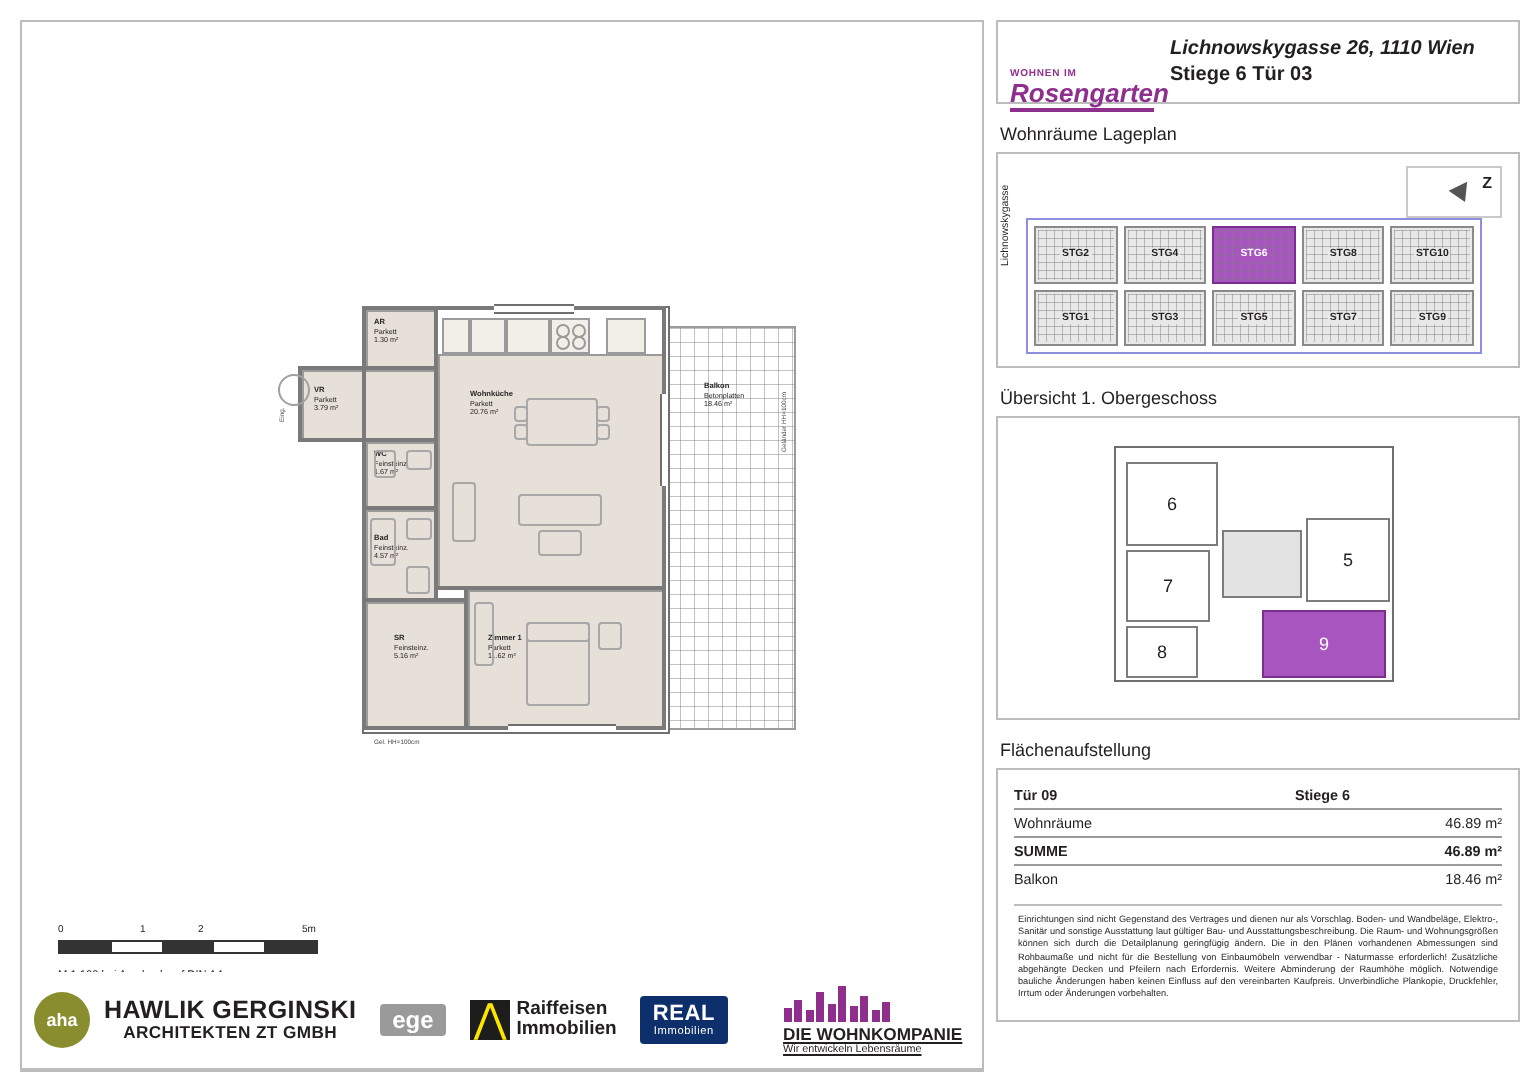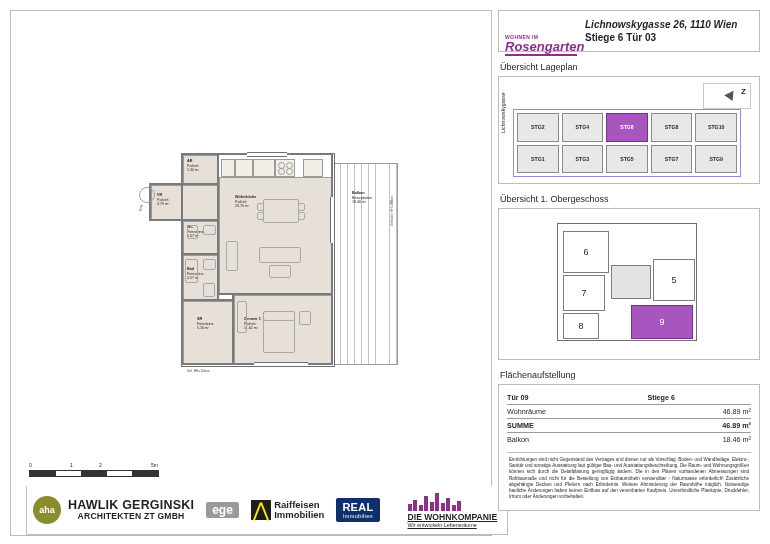--- a/index.html
+++ b/index.html
@@ -60,21 +60,21 @@
   .scalebar .bar { position:relative; height:5px; border:.7px solid #333; display:flex; }
   .scalebar .bar i { flex:1; border-right:.7px solid #333; }
   .scalebar .bar i:last-child { border-right:none; }
   .scalebar .bar i.dark { background:#333; }
   .scalebar .ticks { position:relative; height:8px; font-size:5px; color:#222; }
   .scalebar .ticks span { position:absolute; top:0; }
   .scale-note { position:absolute; left:18px; bottom:44px; font-size:5.6px; color:#222; }
 
   
   .footer {
-    position:absolute; left:26px; top:486px; width:480px; height:48px;
+    position:absolute; left:10px; top:486px; width:480px; height:48px;
     border:1px solid #bcbcbc; border-top:none; background:#fff;
     display:flex; align-items:center;
   }
   .aha-logo {
     width:28px; height:28px; border-radius:50%; background:#8a8d2e;
     color:#fff; font-size:9px; font-weight:bold; display:flex;
     align-items:center; justify-content:center; margin-left:6px;
   }
   .hawlik { margin-left:7px; line-height:1.15; }
   .hawlik .l1 { font-size:12.5px; font-weight:bold; letter-spacing:.2px; color:#231f20; }
@@ -305,21 +305,21 @@
         <div class="b-top">WOHNEN IM</div>
         <div class="b-main">Rosengarten</div>
         <div class="b-bar"></div>
       </div>
       <div class="title-txt">
         <div class="t1">Lichnowskygasse 26, 1110 Wien</div>
         <div class="t2">Stiege 6 Tür 03</div>
       </div>
     </div>
 
-    <div class="sec-head">Übersicht Lageplan</div>
+    <div class="sec-head">Wohnräume Lageplan</div>
     <div class="box lageplan">
       <div class="compass">
         <div class="arr"></div>
         <div class="n">Z</div>
       </div>
       <div class="vside left">Lichnowskygasse</div>
 
       <div class="site">
         <div class="site-grid">
           <div class="stg">

